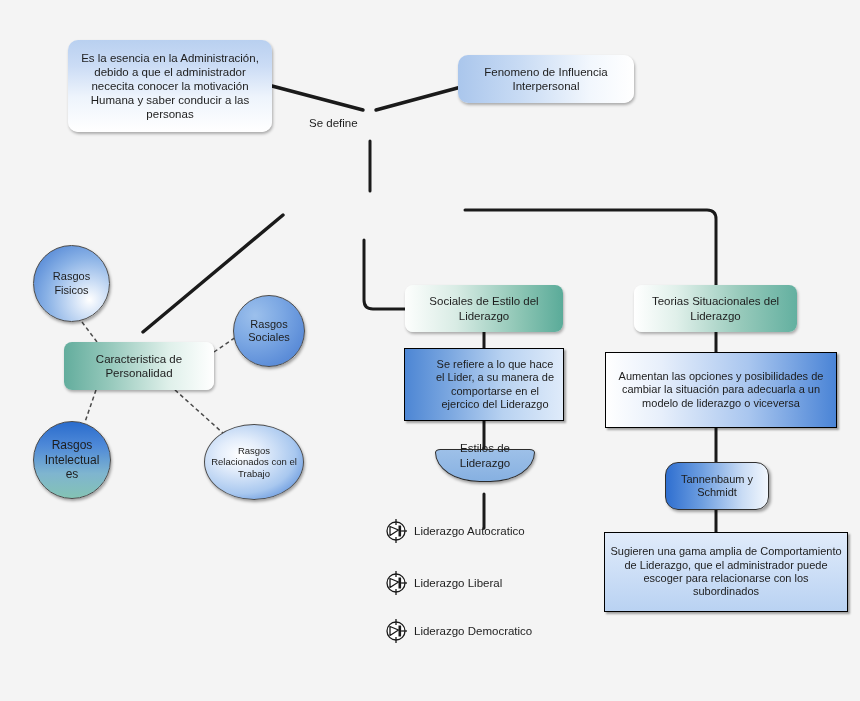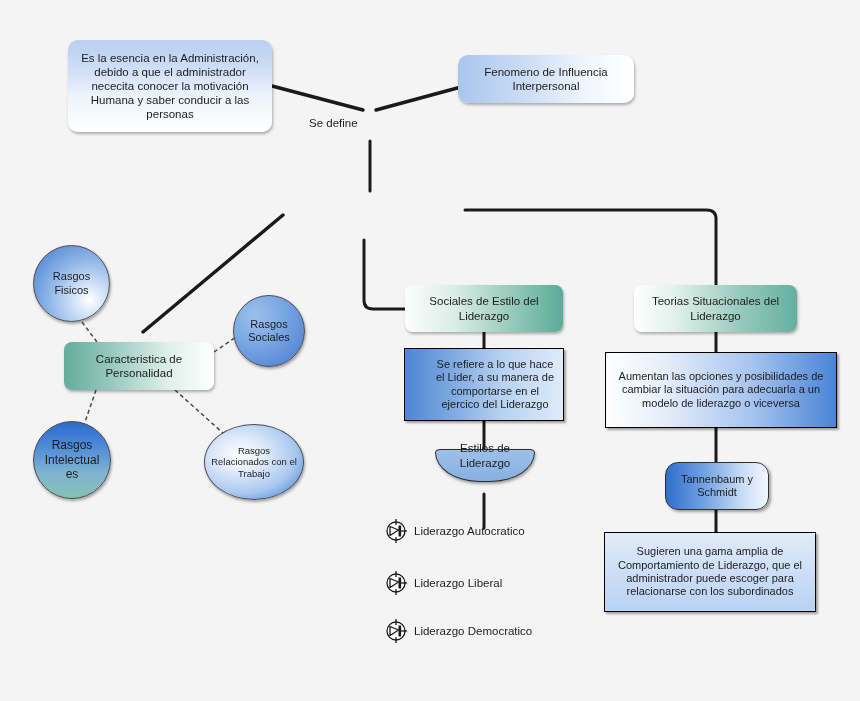--- a/index.html
+++ b/index.html
@@ -101,21 +101,21 @@
     background: linear-gradient(to right, #4d86d4 0%, #7ba7e0 28%, #b8d2f1 62%, #dfebfa 100%);
     font-size: 11px;
     padding-left: 22px;
   }
   #n-aumentan {
     left: 605px; top: 352px; width: 232px; height: 76px;
     background: linear-gradient(to right, #ffffff 0%, #e7effb 24%, #a9c6ef 62%, #4a84d6 100%);
     font-size: 11px;
   }
   #n-sugieren {
-    left: 604px; top: 532px; width: 212px; height: 80px;
+    left: 604px; top: 532px; width: 244px; height: 80px;
     background: linear-gradient(to bottom, #e0ebfa 0%, #cfe0f7 45%, #b9d2f2 100%);
     font-size: 11px;
   }
   #n-tannenbaum {
     left: 665px; top: 462px; width: 104px; height: 48px;
     background: linear-gradient(to right, #2f6fd0 0%, #6d9ee0 35%, #c9dcf5 75%, #f2f7fd 100%);
     border: 1px solid #303030;
     border-radius: 13px;
     box-shadow: 2px 2px 3px rgba(0,0,0,0.35);
     font-size: 11px;

